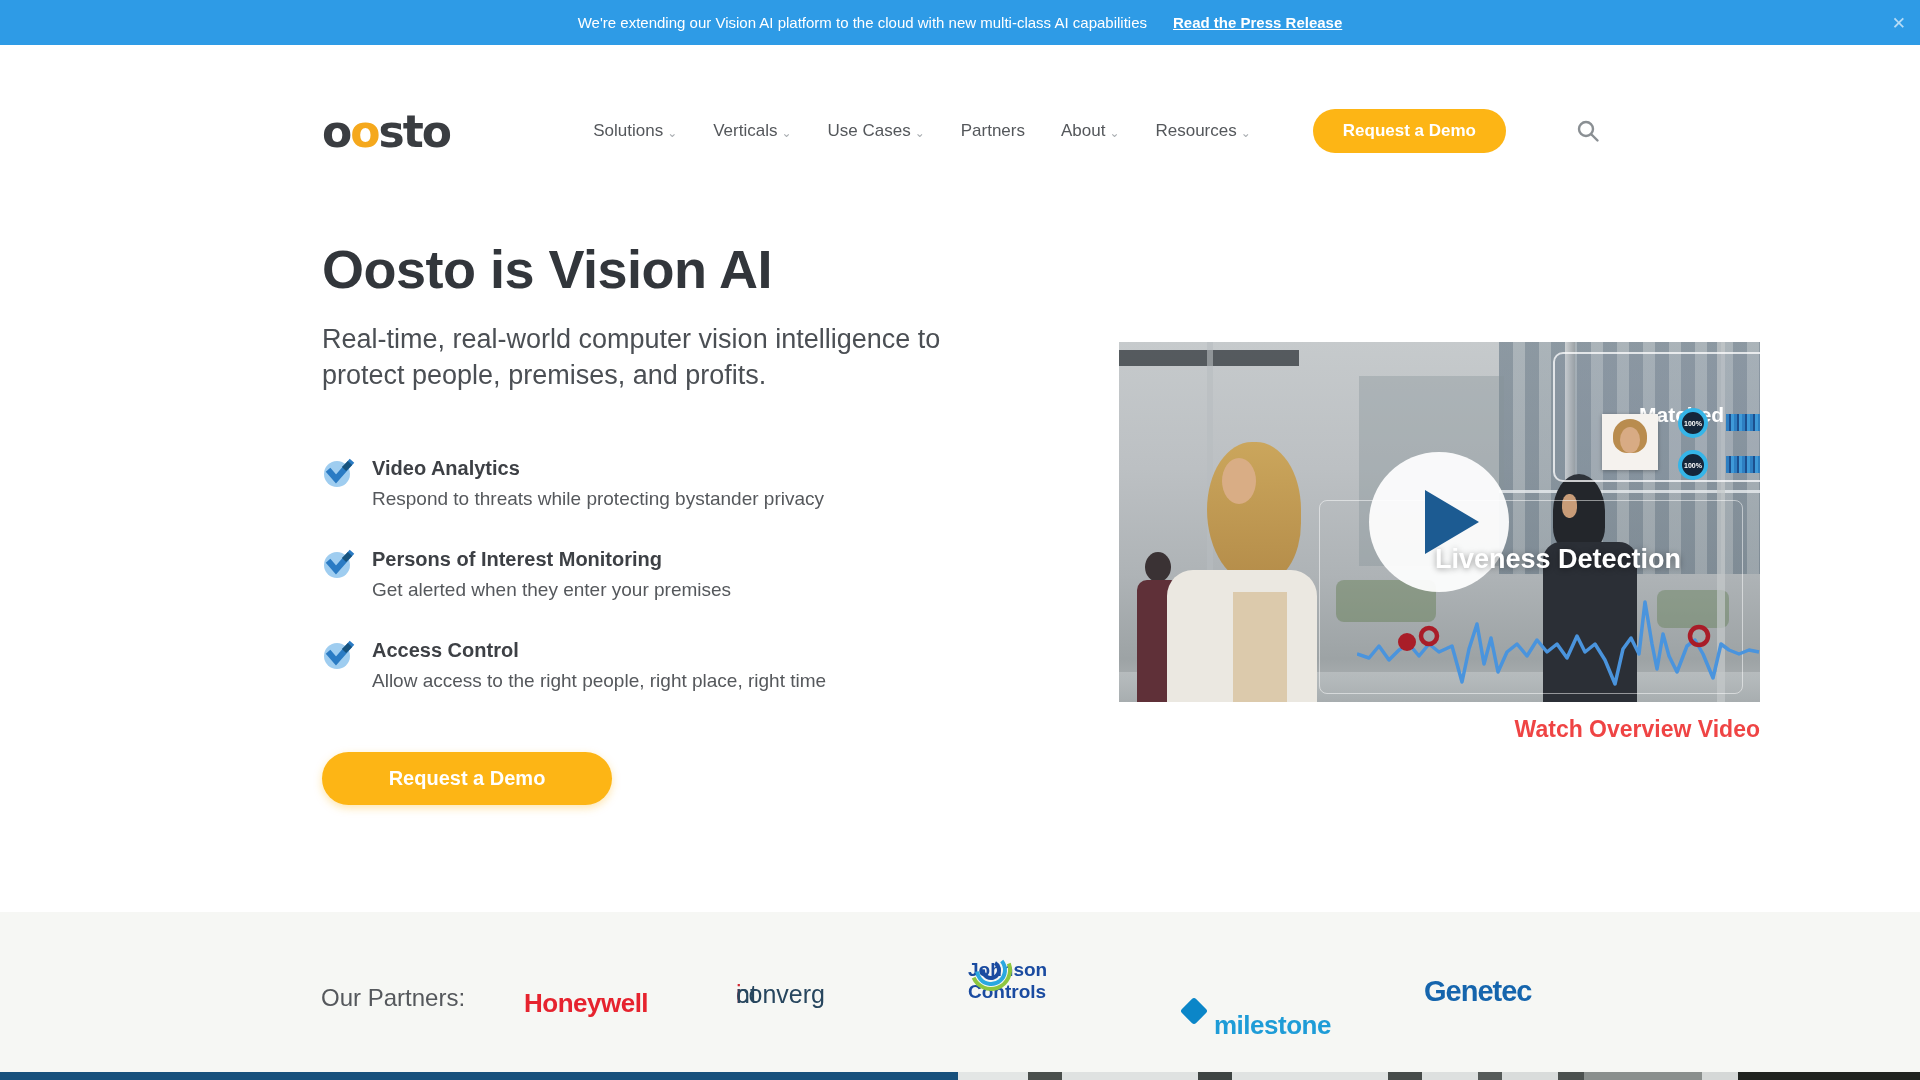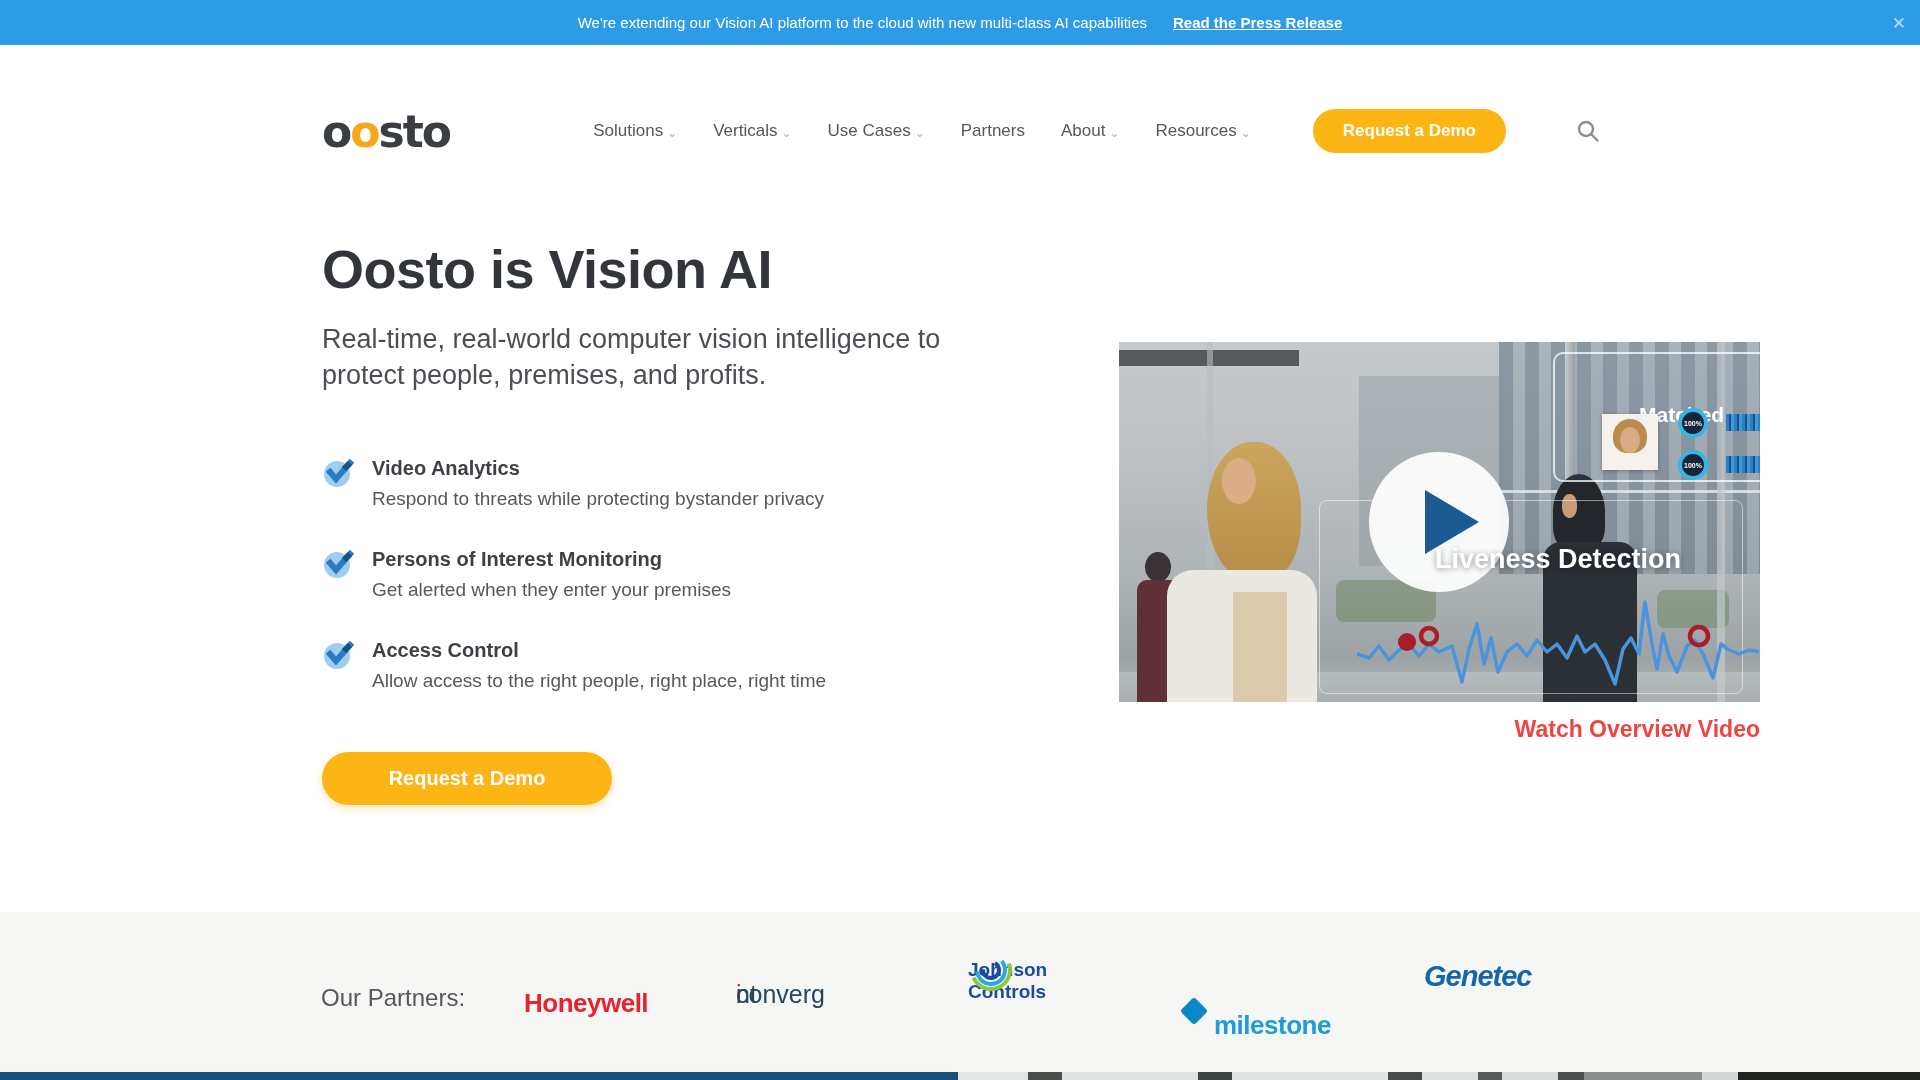--- a/index.html
+++ b/index.html
@@ -101,21 +101,21 @@
   .p-convergint .ci { color:#D22730; }
   .p-jc { left:968px; top:975px; display:flex; align-items:center; gap:8px; }
   .p-jc-text { font-size:19px; font-weight:bold; color:#1A4BA0; text-align:right; line-height:1.15; }
   .p-milestone { left:1184px; top:980px; display:flex; align-items:center; gap:10px; }
   .mi-diamond { position:static; width:20px; height:20px; background:#0b86c8; border-radius:3px; transform:rotate(45deg); }
   .mi-text { position:static; font-size:26px; font-weight:600; color:#1E9CD7; letter-spacing:-0.5px;margin-top:30px; }
   .p-genetec { left:1424px; top:976px; font-size:29px; font-weight:bold; letter-spacing:-1px; color:#1565AD; }
   .partners .p-label, .partners .p-honeywell, .partners .p-convergint, .partners .p-genetec { position:absolute; }
   .partners .p-jc, .partners .p-milestone { position:absolute; }
   .partners .p-label { top:72px; } .p-honeywell { top:66px; } .p-convergint { top:68px; }
-  .p-jc { top:58px; } .p-milestone { top:68px; } .p-genetec { top:48px;font-style:italic; }
+  .p-jc { top:58px; } .p-milestone { top:68px; } .p-genetec { top:63px; }
 
   
   .bottom-strip { position:absolute; left:0; top:1072px; width:1920px; height:8px; display:flex; }
   .bs-navy { width:958px; height:8px; background:#17507c; }
   .bs-photo { width:962px; height:8px;
     background:linear-gradient(90deg,
       #e3e6e5 0 70px,#4a4f4c 70px 104px,#dfe2e1 104px 240px,#3f4543 240px 274px,
       #e0e3e2 274px 430px,#474c4a 430px 464px,#dde0df 464px 520px,#565b59 520px 544px,
       #d9dcdb 544px 600px,#4c514f 600px 626px,#8a8f8d 626px 744px,#d5d8d7 744px 780px,
       #20231f 780px 962px); }

